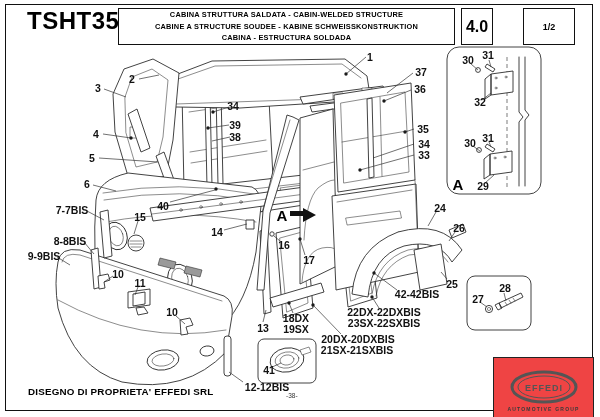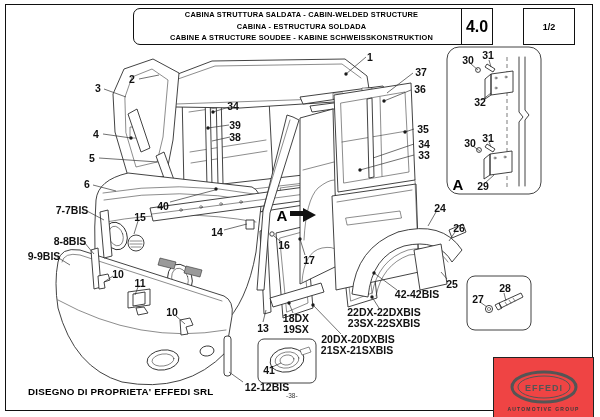--- a/index.html
+++ b/index.html
@@ -2,21 +2,21 @@
 <html><head>
 <meta charset="utf-8">
 <style>
   html,body{margin:0;padding:0;background:#fff;}
   .sheet{position:relative;width:600px;height:417px;background:#fff;
          font-family:"Liberation Sans",sans-serif;overflow:hidden;color:#000;}
   .frame{position:absolute;left:5px;top:4px;width:588px;height:407px;border:1.6px solid #111;box-sizing:border-box;}
   .model{position:absolute;left:27px;top:7px;font-size:24px;font-weight:800;letter-spacing:.5px;}
   .tbox{position:absolute;border:1.4px solid #111;box-sizing:border-box;display:flex;flex-direction:column;
         justify-content:center;align-items:center;text-align:center;background:#fff;}
-  .titlebox{left:133px;top:8px;width:337px;height:37px;font-size:7.4px;font-weight:700;line-height:1.55;letter-spacing:.2px;border-radius:7px;}
+  .titlebox{left:118px;top:8px;width:337px;height:37px;font-size:7.4px;font-weight:700;line-height:1.55;letter-spacing:.2px;}
   .secbox{left:461px;top:8px;width:32px;height:37px;font-size:16px;font-weight:700;}
   .sheetbox{left:523px;top:8px;width:52px;height:37px;font-size:9px;font-weight:700;}
   .propnote{position:absolute;left:28px;top:386px;font-size:9.8px;font-weight:700;letter-spacing:.2px;}
   .pagenum{position:absolute;left:286px;top:392px;font-size:6.5px;color:#333;}
   .logobox{position:absolute;left:493px;top:357px;width:101px;height:66px;border:1px solid #222;box-sizing:border-box;
            display:flex;flex-direction:column;align-items:center;justify-content:center;gap:1px;background:#ef4444;}
   .logocaption{font-size:5px;letter-spacing:1.2px;color:#3a3a3a;font-weight:700;white-space:nowrap;}
   svg.diagram{position:absolute;left:0;top:0;}
   .ln{fill:none;stroke:#2e2e2e;stroke-width:.9;stroke-linejoin:round;stroke-linecap:round;}
   .lnw{fill:#fff;stroke:#2e2e2e;stroke-width:.9;stroke-linejoin:round;}
@@ -28,24 +28,25 @@
   .co{font:700 10.5px "Liberation Sans",sans-serif;fill:#111;text-anchor:middle;}
   .marker{font:800 15px "Liberation Sans",sans-serif;fill:#000;text-anchor:middle;}
   .logotext{font:800 9px "Liberation Sans",sans-serif;fill:#555;text-anchor:middle;letter-spacing:1px;}
 </style>
 </head>
 <body>
 
 <div class="sheet">
   <div class="frame"></div>
 
+  <div class="model">TSHT35</div>
   <div class="tbox titlebox">
     <div>CABINA STRUTTURA SALDATA - CABIN-WELDED STRUCTURE</div>
+    <div>CABINE A STRUCTURE SOUDEE - KABINE SCHWEISSKONSTRUKTION</div>
     <div>CABINA - ESTRUCTURA SOLDADA</div>
-    <div>CABINE A STRUCTURE SOUDEE - KABINE SCHWEISSKONSTRUKTION</div>
   </div>
   <div class="tbox secbox">4.0</div>
   <div class="tbox sheetbox">1/2</div>
 
   <svg class="diagram" width="600" height="417" viewBox="0 0 600 417">
 
     <g>
       <path class="lnw" d="M182,92 L268,80 L273,178 L225,196 L184,190 Z"></path>
       <path class="ln thin" d="M188,100 L265,89 M189,112 L265,101 M190,152 L266,140 M191,163 L267,151"></path>
       <path class="lnw" d="M205,95 L210,94 L212,186 L207,187 Z M216,93 L221,92 L223,184 L218,185 Z"></path>

